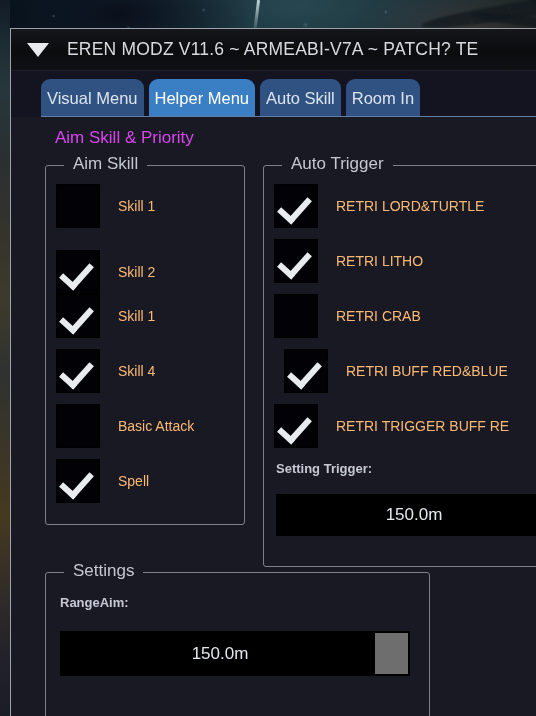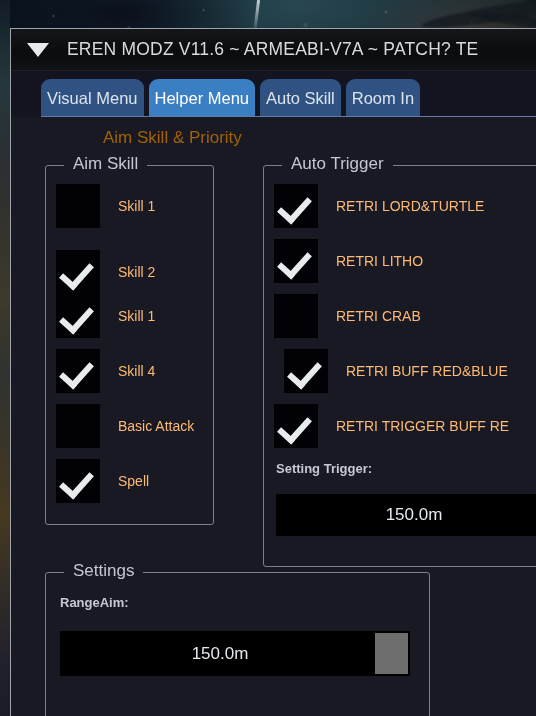--- a/index.html
+++ b/index.html
@@ -156,44 +156,43 @@
   .content {
     position: relative;
     background: #191923;
     height: calc(100% - 88px);
     box-sizing: border-box;
   }
   .section-title {
     position: absolute;
     left: 44px;
     top: 11px;
-    color: #a16207;
+    color: #d946ef;
     font-size: 17px;
-    margin-left: 48px;
   }
 
   
   .groupbox {
     position: absolute;
     box-sizing: border-box;
     border: 1px solid #7d808c;
     border-radius: 3px;
   }
   .groupbox > .legend {
     position: absolute;
     top: -12px;
     left: 18px;
     padding: 0 9px;
     background: #191923;
     color: #c3c7d2;
     font-size: 17px;
     white-space: nowrap;
   }
 
-  #gb-aim-skill    { left: 34px;  top: 48px;  width: 169px; height: 360px; }
+  #gb-aim-skill    { left: 34px;  top: 48px;  width: 200px; height: 360px; }
   #gb-auto-trigger { left: 252px; top: 48px;  width: 300px; height: 402px; }
   #gb-settings     { left: 34px;  top: 455px; width: 385px; height: 200px; }
 
   
   .check-row {
     position: absolute;
     display: flex;
     align-items: center;
     cursor: pointer;
   }

